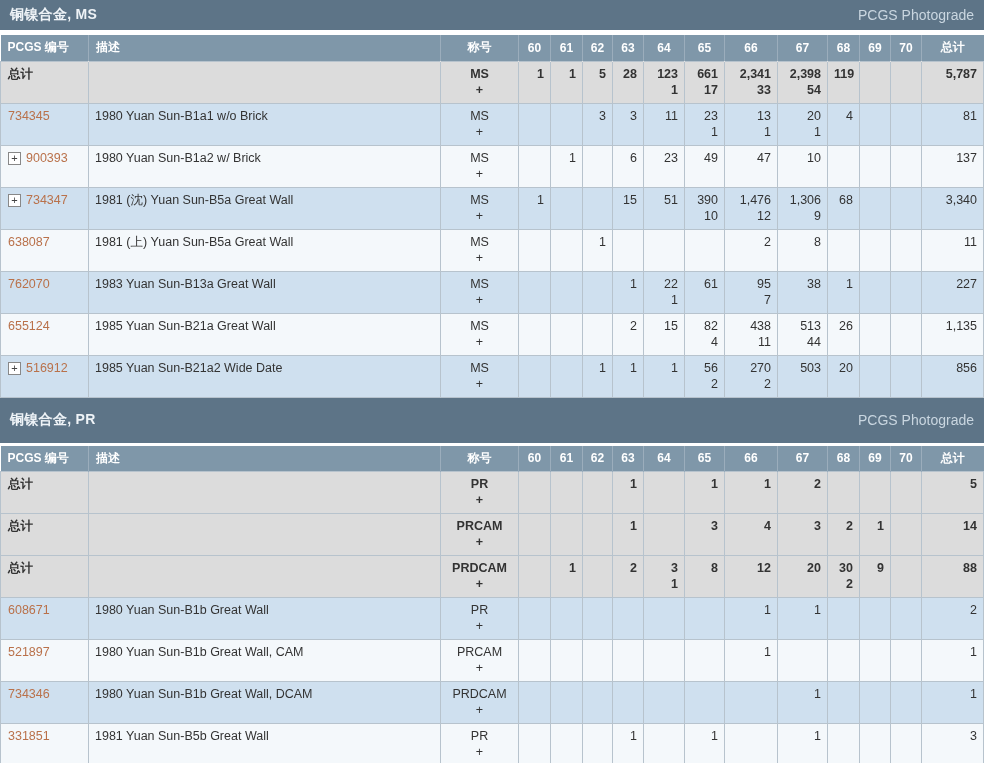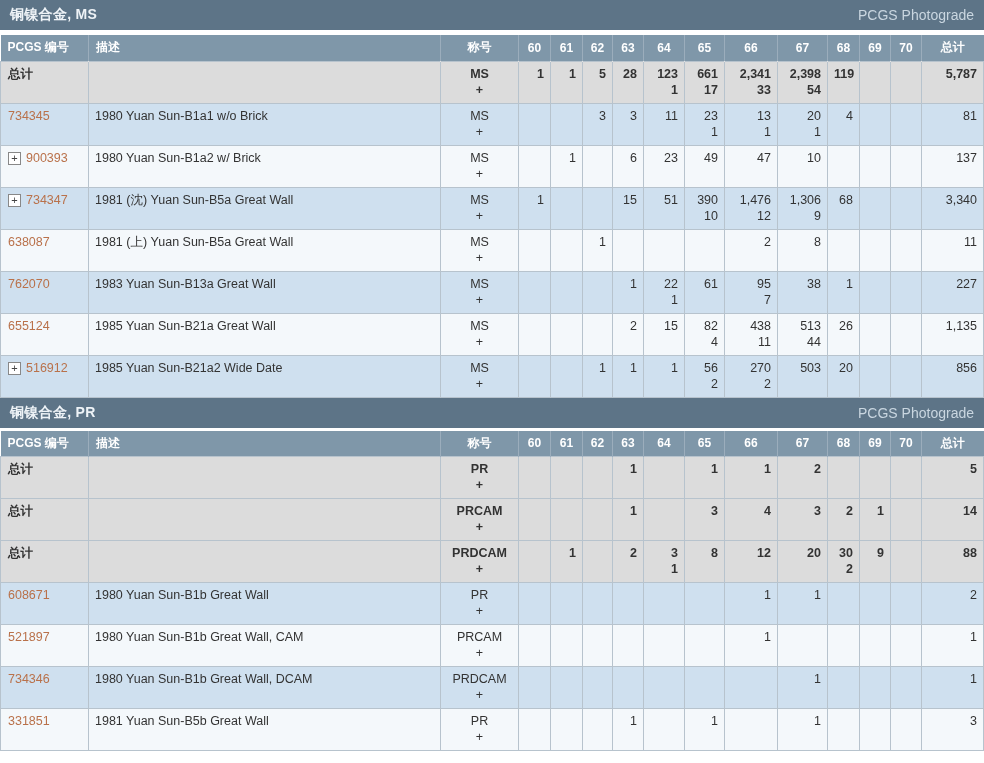--- a/index.html
+++ b/index.html
@@ -6,21 +6,21 @@
   html,body { background:#fff; }
   .page {
     position:relative; width:984px; height:763px; overflow:hidden;
     font-family:"Liberation Sans","DejaVu Sans",sans-serif; background:#fff;
   }
   .section-header {
     display:flex; align-items:center; justify-content:space-between;
     padding:0 10px; background:var(--c-section-bg,#5d7487);
   }
   .sh1 { height:30px; margin-bottom:5px; }
-  .sh2 { height:30px; margin-bottom:3px; }
+  .sh2 { height:45px; margin-bottom:3px; }
   .sh-title { color:#eef3f7; font-weight:bold; font-size:14px; letter-spacing:0.3px; }
   .sh-link { color:var(--c-photograde,#c9d6e0); font-size:14px; text-decoration:none; }
   table { width:984px; border-collapse:collapse; table-layout:fixed;border-radius:15px; }
   thead th {
     background:var(--c-colhead-bg,#7f97a9); color:#fff; font-size:12px;
     font-weight:bold; height:26px; padding:0 6px;
     border-left:1px solid rgba(255,255,255,0.22); white-space:nowrap;
   }
   thead th:first-child { border-left:none; }
   th.ta-l { text-align:left; padding-left:7px; }

